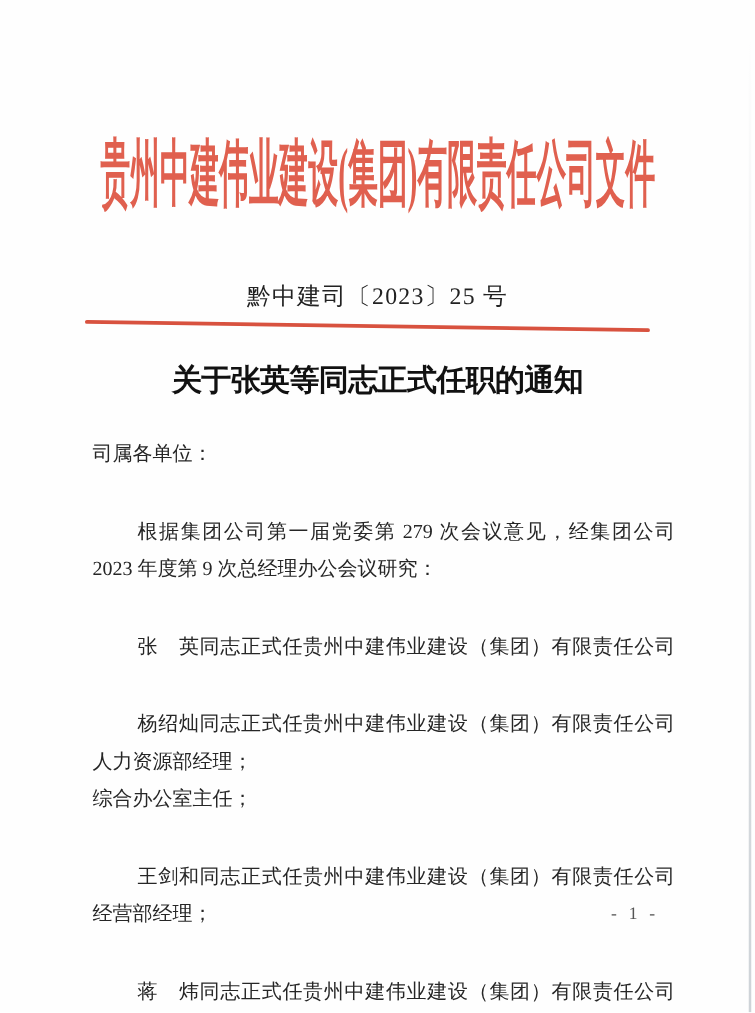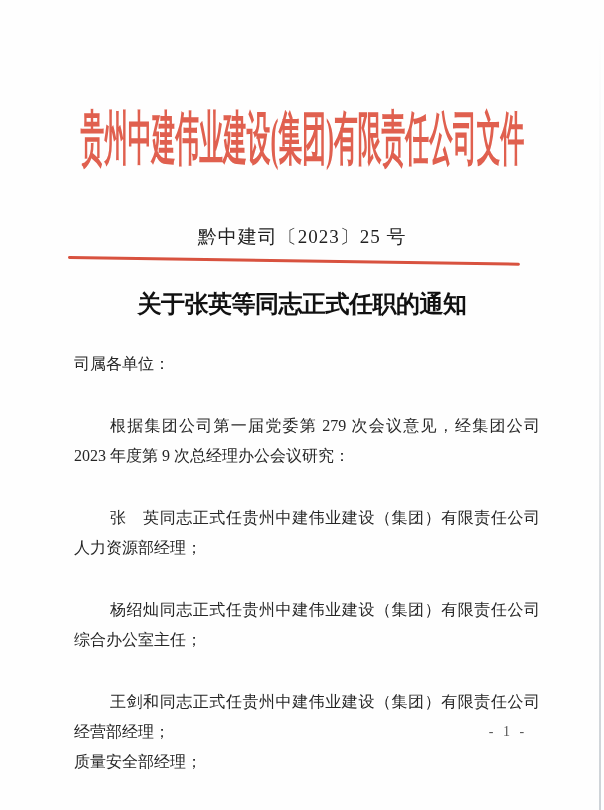--- a/index.html
+++ b/index.html
@@ -131,25 +131,26 @@
   <div class="red-line" style="background-color: rgb(216, 82, 63);"></div>
 
   <h1 class="title">关于张英等同志正式任职的通知</h1>
 
   <div class="body-block" style="color: rgb(38, 38, 38);">
 
   <div class="line">司属各单位：</div>
       <div class="line indent fill">根据集团公司第一届党委第 279 次会议意见，经集团公司</div>
       <div class="line">2023 年度第 9 次总经理办公会议研究：</div>
       <div class="line indent fill">张　英同志正式任贵州中建伟业建设（集团）有限责任公司</div>
+      <div class="line indent fill">杨绍灿同志正式任贵州中建伟业建设（集团）有限责任公司</div>
       <div class="line">人力资源部经理；</div>
-      <div class="line indent fill">杨绍灿同志正式任贵州中建伟业建设（集团）有限责任公司</div>
       <div class="line">综合办公室主任；</div>
       <div class="line indent fill">王剑和同志正式任贵州中建伟业建设（集团）有限责任公司</div>
       <div class="line">经营部经理；</div>
+      <div class="line indent fill">蒋　炜同志正式任贵州中建伟业建设（集团）有限责任公司</div>
       <div class="line">质量安全部经理；</div>
     </div>
 
   <div class="page-number" style="color: rgb(85, 85, 85);">- 1 -</div>
 
   <div class="scan-edge"></div>
 
 </div>
 
 </body></html>

